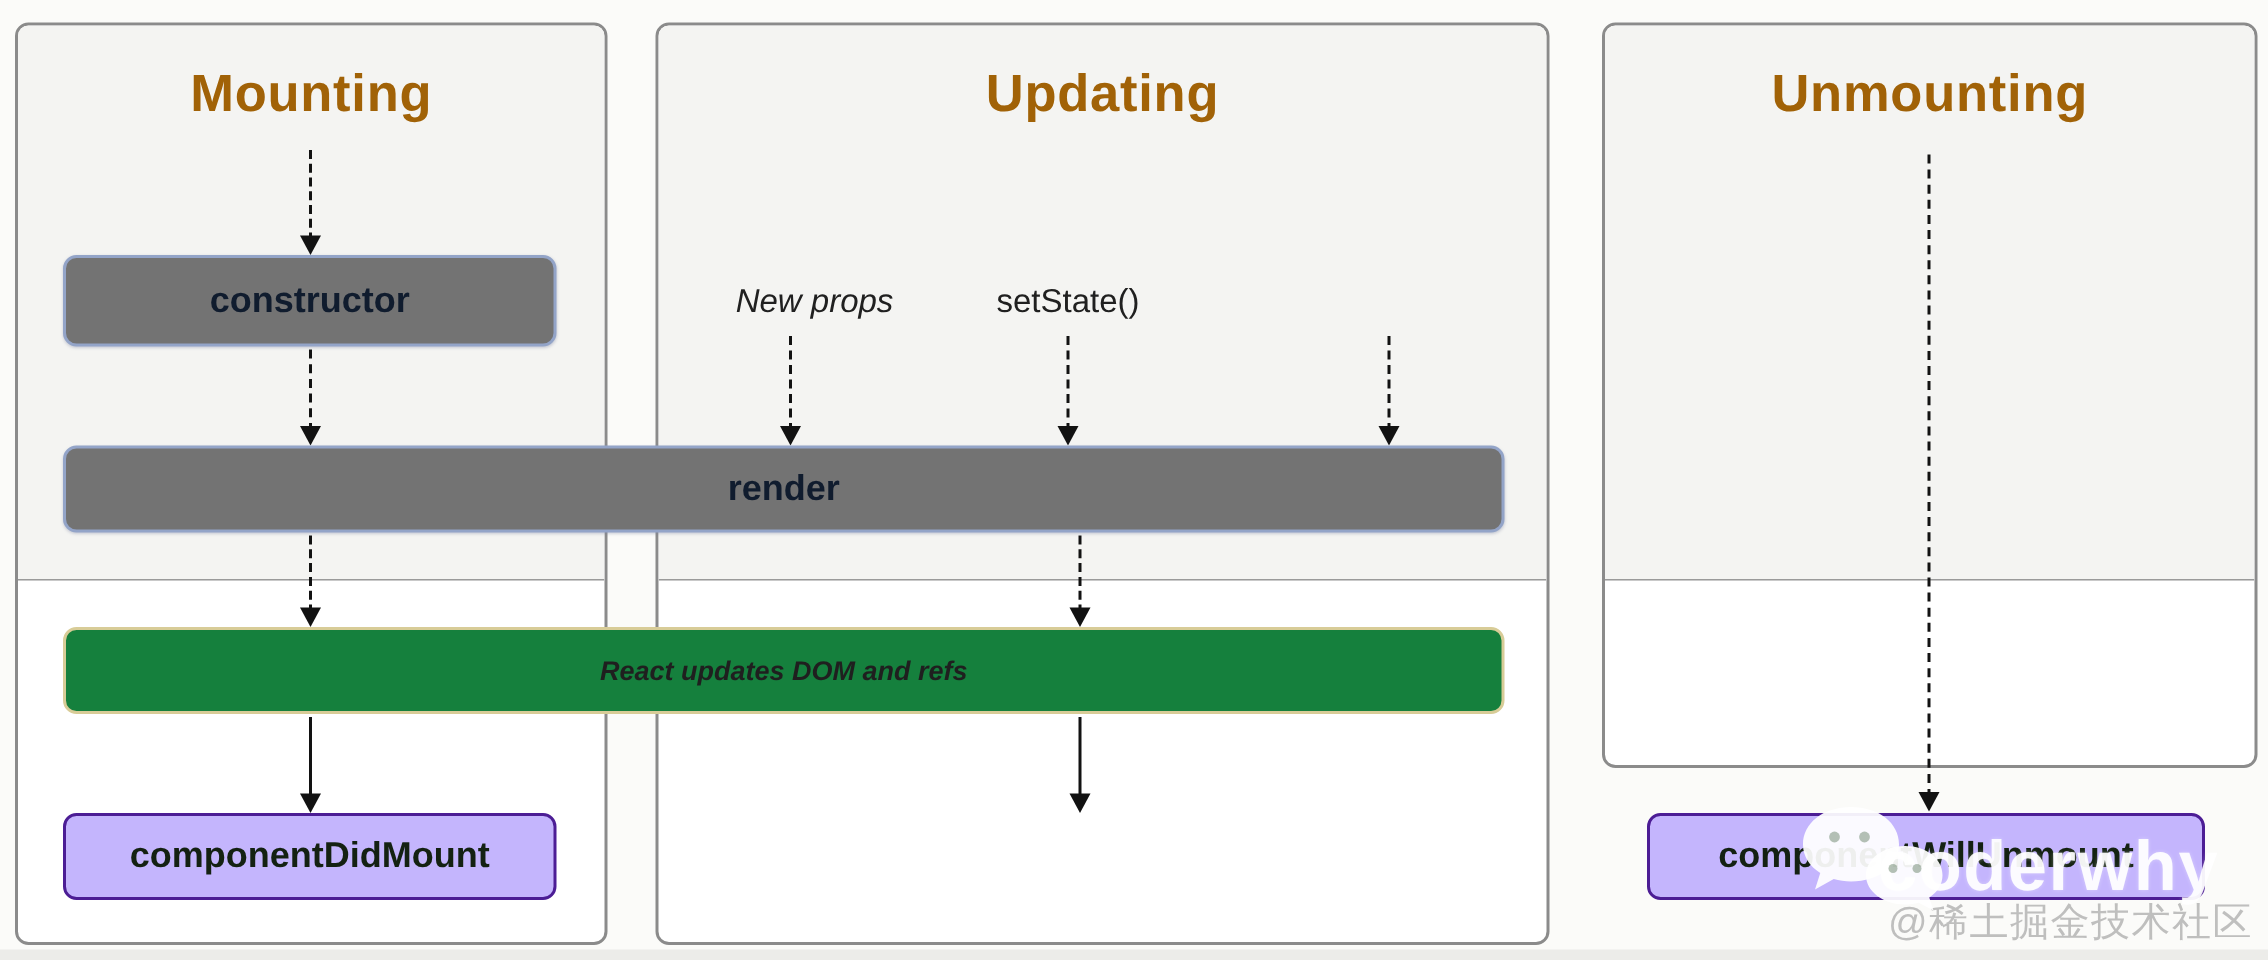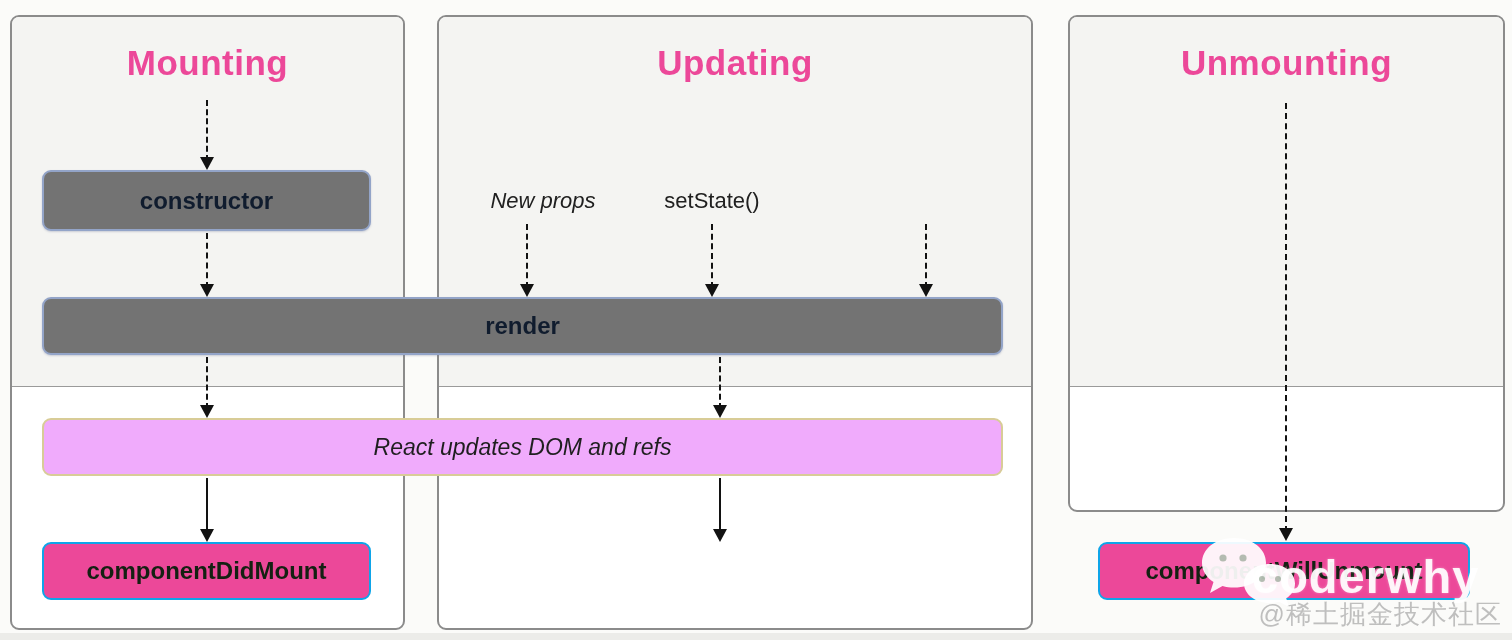--- a/index.html
+++ b/index.html
@@ -16,33 +16,33 @@
     position:absolute;box-sizing:border-box;
     border:2px solid #8b8b8b;border-radius:9px;background:#ffffff;
     overflow:hidden;
   }
   .panel-top{
     position:absolute;left:0;top:0;right:0;height:369px;
     background:#f4f4f2;border-bottom:1.5px solid #9a9a9a;
   }
   .panel-title{
     position:absolute;left:0;right:0;top:26px;
-    text-align:center;font-size:35px;font-weight:600;color:#ec4899;
+    text-align:center;font-size:35px;font-weight:600;color:#a16207;
     letter-spacing:0.5px;
   }
 
   
   .box{
     position:absolute;box-sizing:border-box;border-radius:9px;
     display:flex;align-items:center;justify-content:center;
     font-size:24px;font-weight:700;color:#101c2e;
   }
   .box.blue{background:#737373;border:2px solid #93a4c8;box-shadow:0 1px 2px rgba(120,130,160,0.35);}
-  .box.yellow{background:#f0abfc;border:2px solid #d8cc97;color:#1f1f1f;font-weight:400;font-style:italic;font-size:23px;}
-  .box.green{background:#ec4899;border:2px solid #0ea5e9;color:#142112;}
+  .box.yellow{background:#15803d;border:2px solid #d8cc97;color:#1f1f1f;font-weight:700;font-style:italic;font-size:18px;}
+  .box.green{background:#c4b5fd;border:2px solid #4c1d95;color:#142112;}
 
   
   .trigger{
     position:absolute;text-align:center;font-size:22px;color:#202020;white-space:nowrap;
   }
   .trigger.italic{font-style:italic;}
 
   
   .arrow{position:absolute;width:0;}
   .arrow .line{position:absolute;left:-1.25px;top:0;bottom:9px;width:0;border-left:2.5px dashed #121212;}

